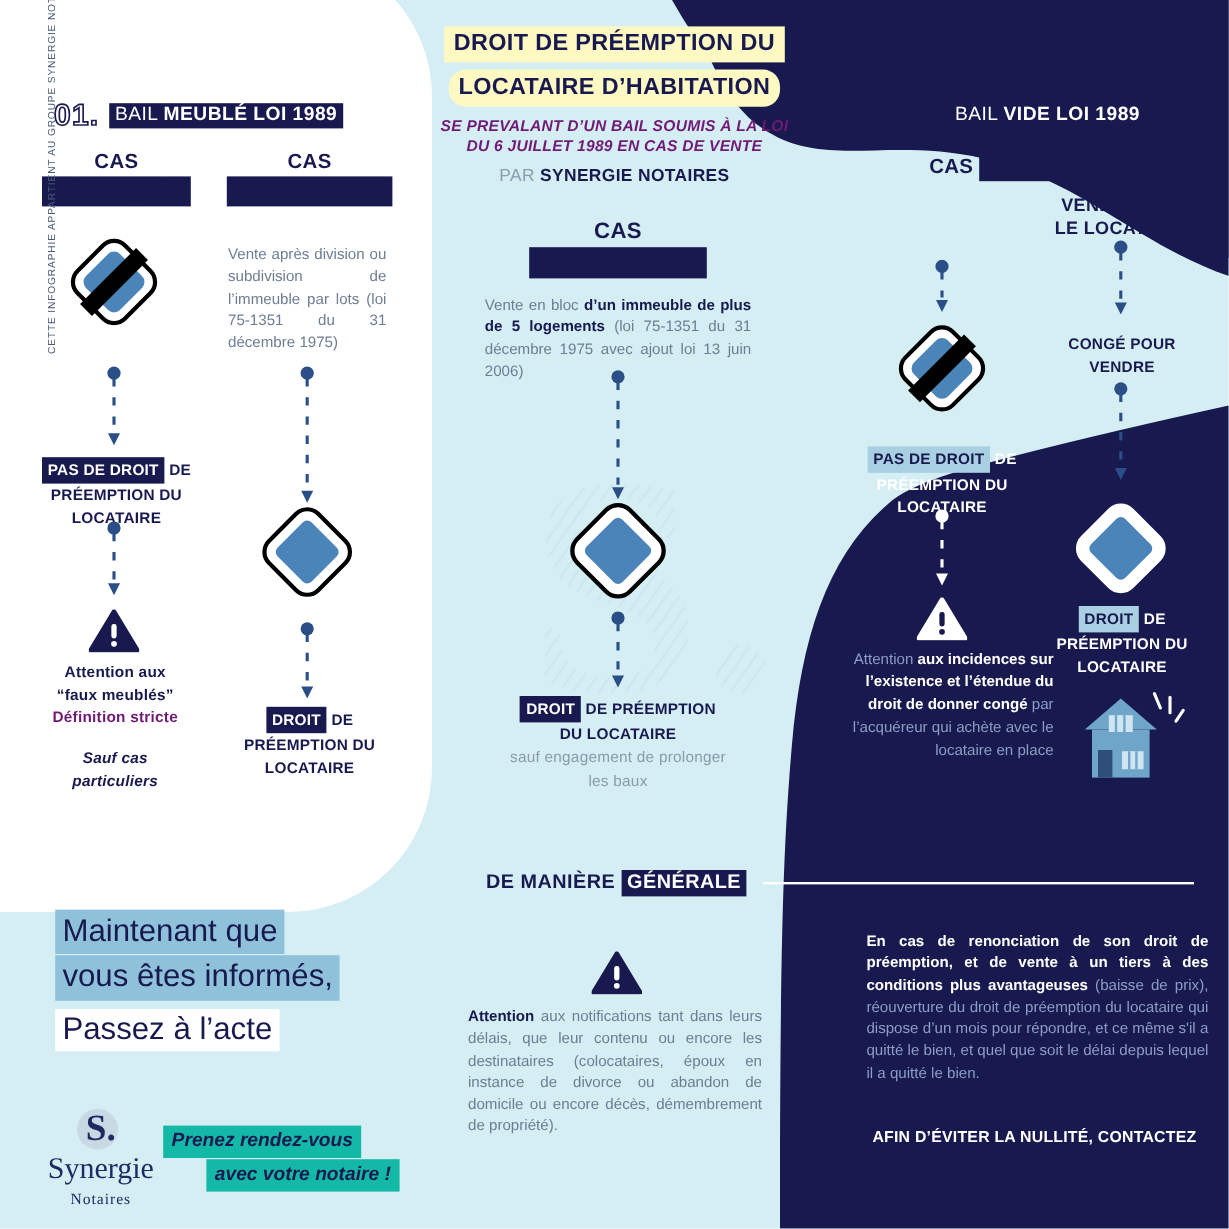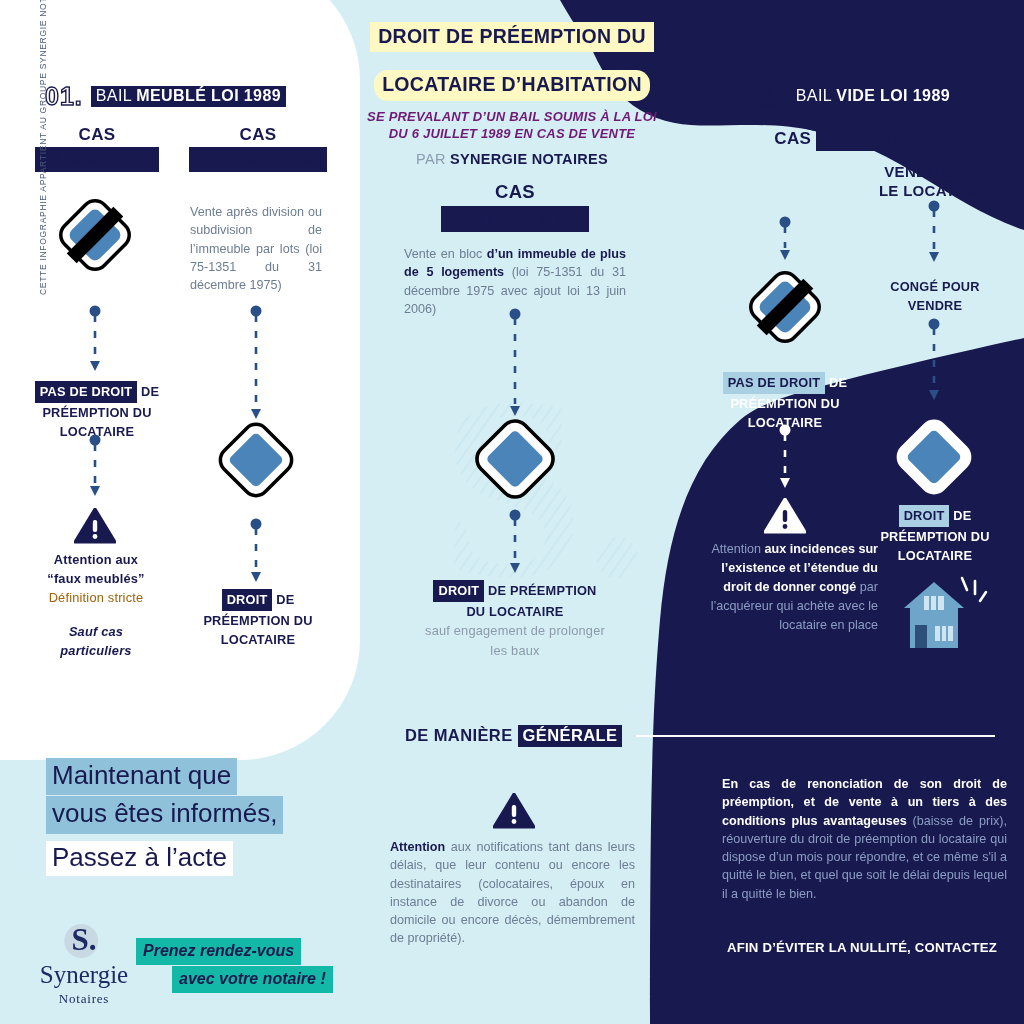--- a/index.html
+++ b/index.html
@@ -171,21 +171,21 @@
     </defs>
     <text x="10" y="215" font-family="Liberation Serif, serif" font-size="260" font-weight="700" fill="url(#hatch)">S.</text>
   </svg>
 
   <div class="layer">
 
     <div class="side-credit">CETTE INFOGRAPHIE APPARTIENT AU GROUPE SYNERGIE NOTAIRES</div>
 
     <div style="position:absolute; left:352px; top:22px; width:320px; text-align:center;">
       <div class="hl-orange title-main">DROIT DE PRÉEMPTION DU</div>
-      <div class="hl-orange title-main" style="margin-top:18px;border-radius:14px;">LOCATAIRE D’HABITATION</div>
+      <div class="hl-orange title-main" style="margin-top:6px;border-radius:14px;">LOCATAIRE D’HABITATION</div>
       <div class="title-sub" style="margin-top:7px;">SE PREVALANT D’UN BAIL SOUMIS À LA LOI</div>
       <div class="title-sub">DU 6 JUILLET 1989 EN CAS DE VENTE</div>
       <div class="title-by" style="margin-top:8px;">
         <span class="grey">PAR </span><span>SYNERGIE NOTAIRES</span>
       </div>
     </div>
 
     <div style="position:absolute; left:45px; top:84px; display:flex; align-items:center;">
       <span class="sec-num">01.</span>
       <span class="hl-navy sec-tag"><span class="lite">BAIL </span><span>MEUBLÉ LOI 1989</span></span>
@@ -224,21 +224,21 @@
 
     <svg style="position:absolute; left:74px; top:508px;" width="42" height="36" viewBox="0 0 42 36">
       <path d="M21,1 L41,34 L1,34 Z" fill="#18194f" stroke="#18194f" stroke-width="3" stroke-linejoin="round"></path>
       <rect x="18.8" y="12" width="4.4" height="12" rx="2" fill="#fff"></rect>
       <circle cx="21" cy="28.5" r="2.4" fill="#fff"></circle>
     </svg>
 
     <div style="position:absolute; left:16px; top:550px; width:160px;">
       <div class="step-label">Attention aux</div>
       <div class="step-label">“faux meublés”</div>
-      <div class="step-label" style="font-weight:400; color:#a16207;">Définition stricte</div>
+      <div class="step-label" style="font-weight:700; color:#701a75;">Définition stricte</div>
     </div>
 
     <div style="position:absolute; left:16px; top:622px; width:160px;">
       <div class="step-label" style="font-style:italic;">Sauf cas</div>
       <div class="step-label" style="font-style:italic;">particuliers</div>
     </div>
 
     <div style="position:absolute; left:178px; top:124px; width:160px; text-align:center;">
       <div class="col-title">CAS</div>
       <div style="margin-top:2px;"><span class="hl-navy col-title">PARTICULIERS</span></div>

